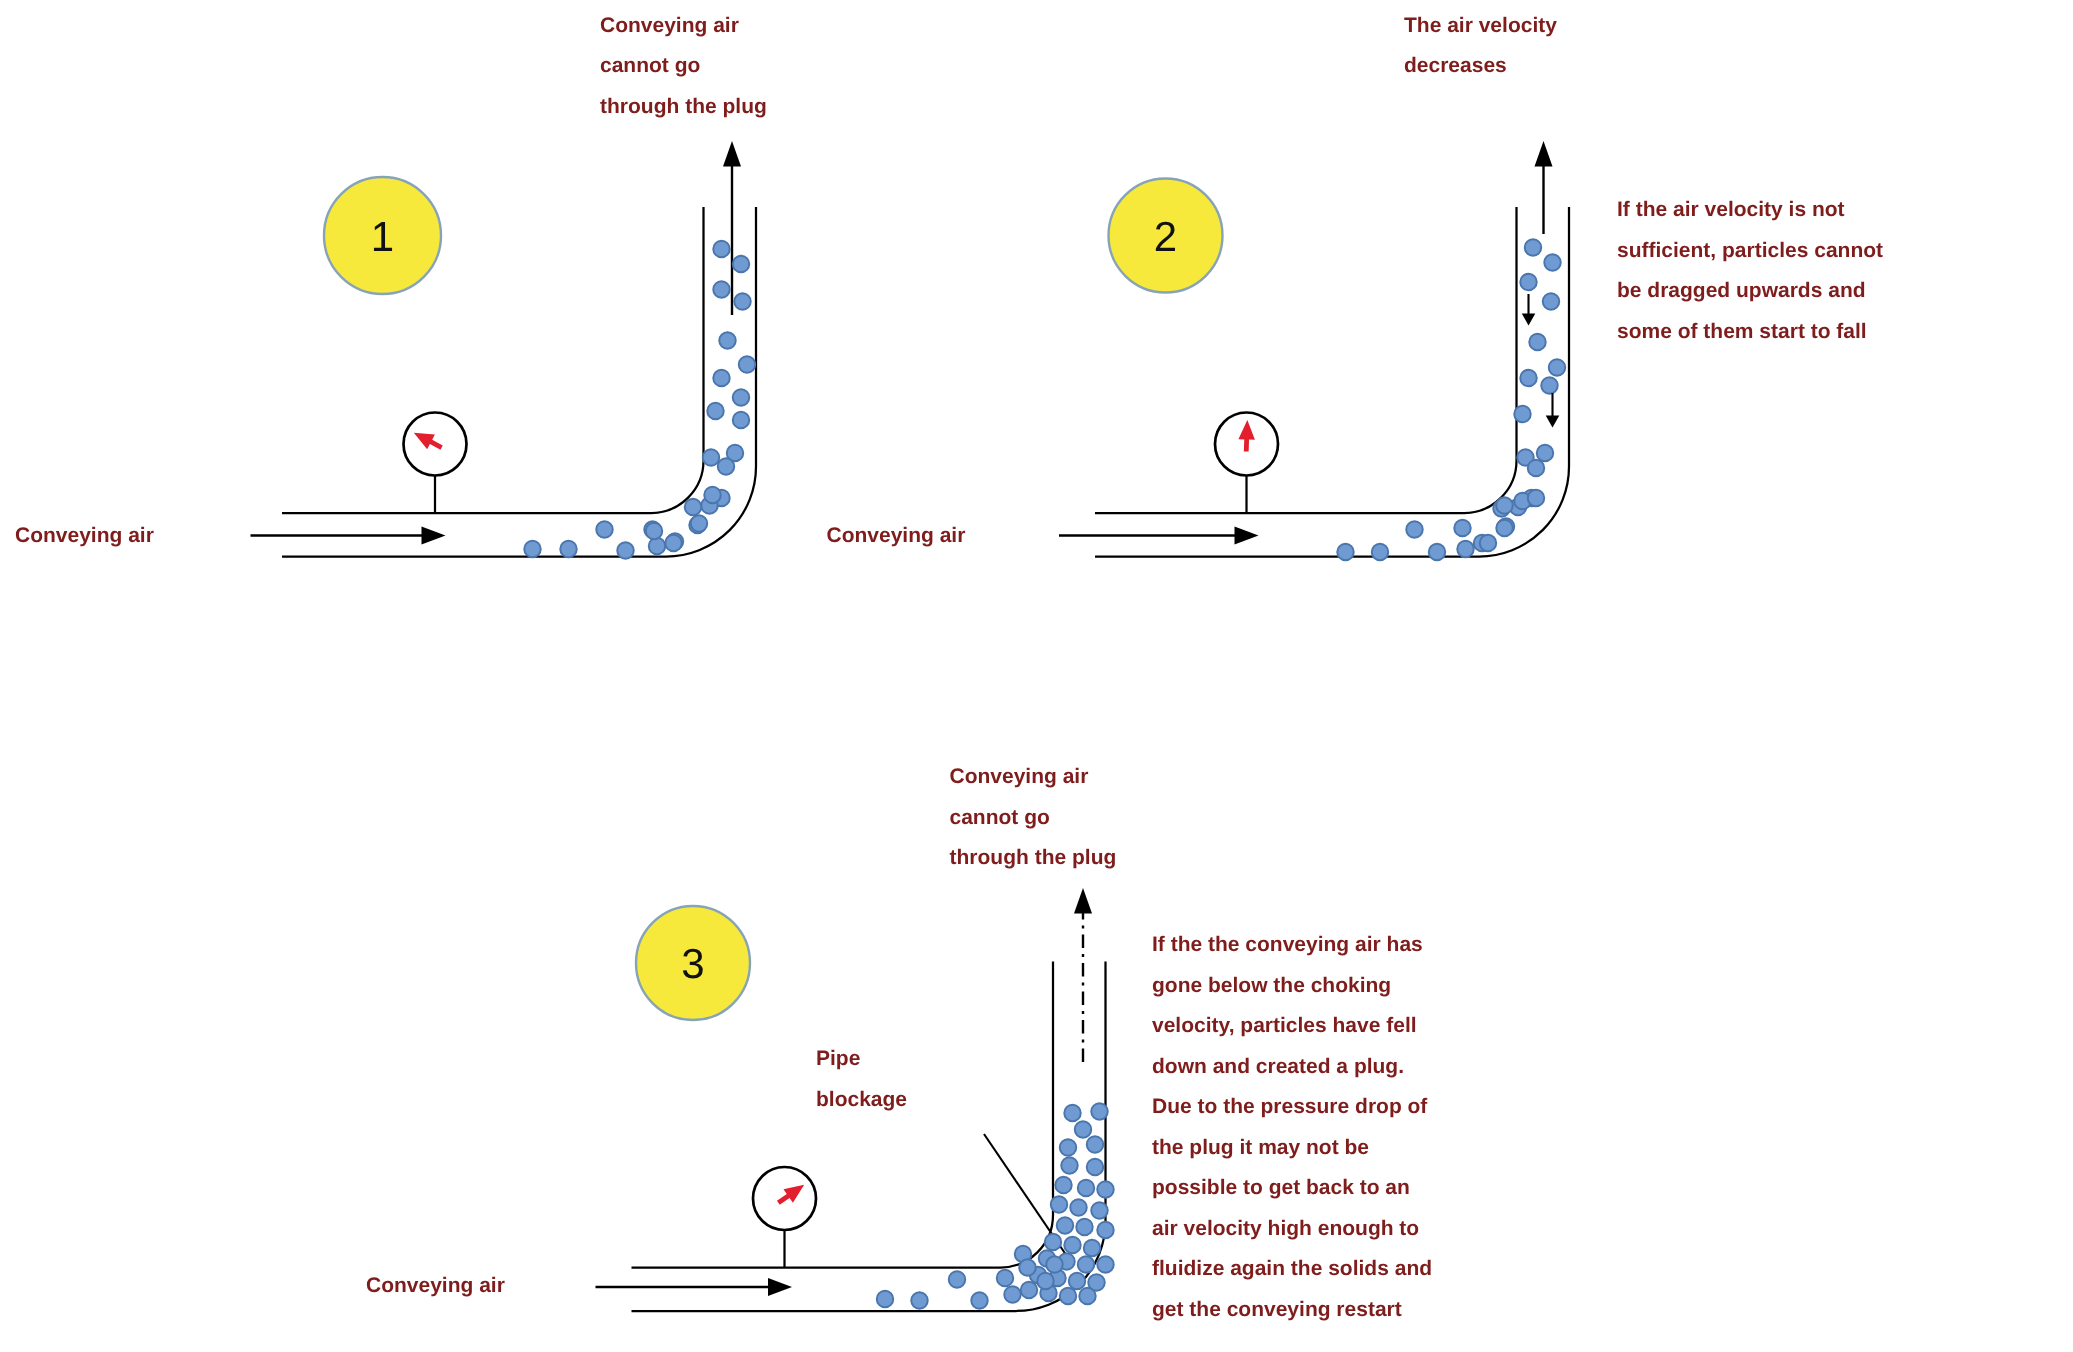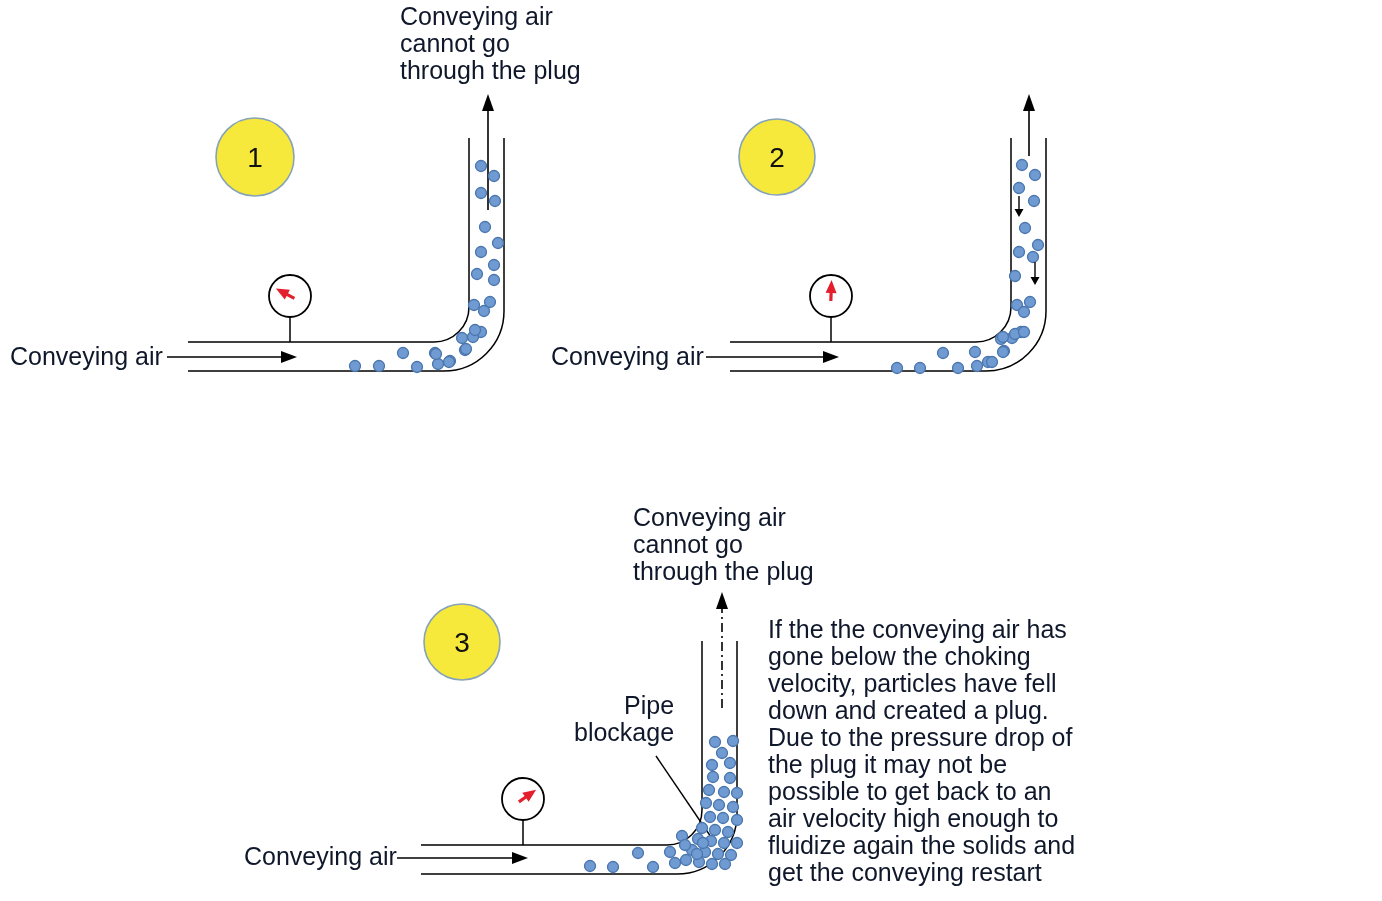--- a/index.html
+++ b/index.html
@@ -7,33 +7,34 @@
     position:relative;
     width:1382px;height:901px;
     background:#ffffff;
     overflow:hidden;
     font-family:"Liberation Sans",sans-serif;
   }
   #diagram-svg{position:absolute;left:0;top:0;}
   .lbl{
     position:absolute;
     font-family:"Liberation Sans",sans-serif;
-    font-size:25px;
+    font-size:14px;
     line-height:27px;
-    color:#0f172a;
+    color:#7f1d1d;
     white-space:pre-line;
+    font-weight:bold;
   }
   #p1-top{left:400px;top:3px;}
   #p1-inlet{left:10px;top:343px;}
   #p2-top{left:936px;top:3px;}
   #p2-side{left:1078px;top:126px;width:300px;}
   #p2-inlet{left:551px;top:343px;}
   #p3-top{left:633px;top:504px;}
   #p3-side{left:768px;top:616px;width:320px;}
-  #p3-blockage{left:574px;top:692px;text-align:right;}
+  #p3-blockage{left:544px;top:692px;}
   #p3-inlet{left:244px;top:843px;}
 </style>
 </head>
 <body>
 
 <div id="stage">
 
   <svg id="diagram-svg" width="1382" height="901" viewBox="0 0 1382 901">
       <g>
         <path d="M 188 342 H 434 A 35 35 0 0 0 469 307 V 138" fill="none" stroke="#000000" stroke-width="1.5"></path>
@@ -176,20 +177,26 @@
         <circle cx="462" cy="642" r="38" fill="#f6e93c" stroke="#87a3b8" stroke-width="1.6"></circle>
         <text x="462" y="652" text-anchor="middle" font-family="&quot;Liberation Sans&quot;, sans-serif" font-size="28" fill="#111111">3</text>
       </g>
     </svg>
 
   <div class="lbl" id="p1-top">Conveying air
 cannot go
 through the plug</div>
   <div class="lbl" id="p1-inlet">Conveying air</div>
 
+  <div class="lbl" id="p2-top">The air velocity
+decreases</div>
+  <div class="lbl" id="p2-side">If the air velocity is not
+sufficient, particles cannot
+be dragged upwards and
+some of them start to fall</div>
   <div class="lbl" id="p2-inlet">Conveying air</div>
 
   <div class="lbl" id="p3-top">Conveying air
 cannot go
 through the plug</div>
   <div class="lbl" id="p3-side">If the the conveying air has
 gone below the choking
 velocity, particles have fell
 down and created a plug.
 Due to the pressure drop of

